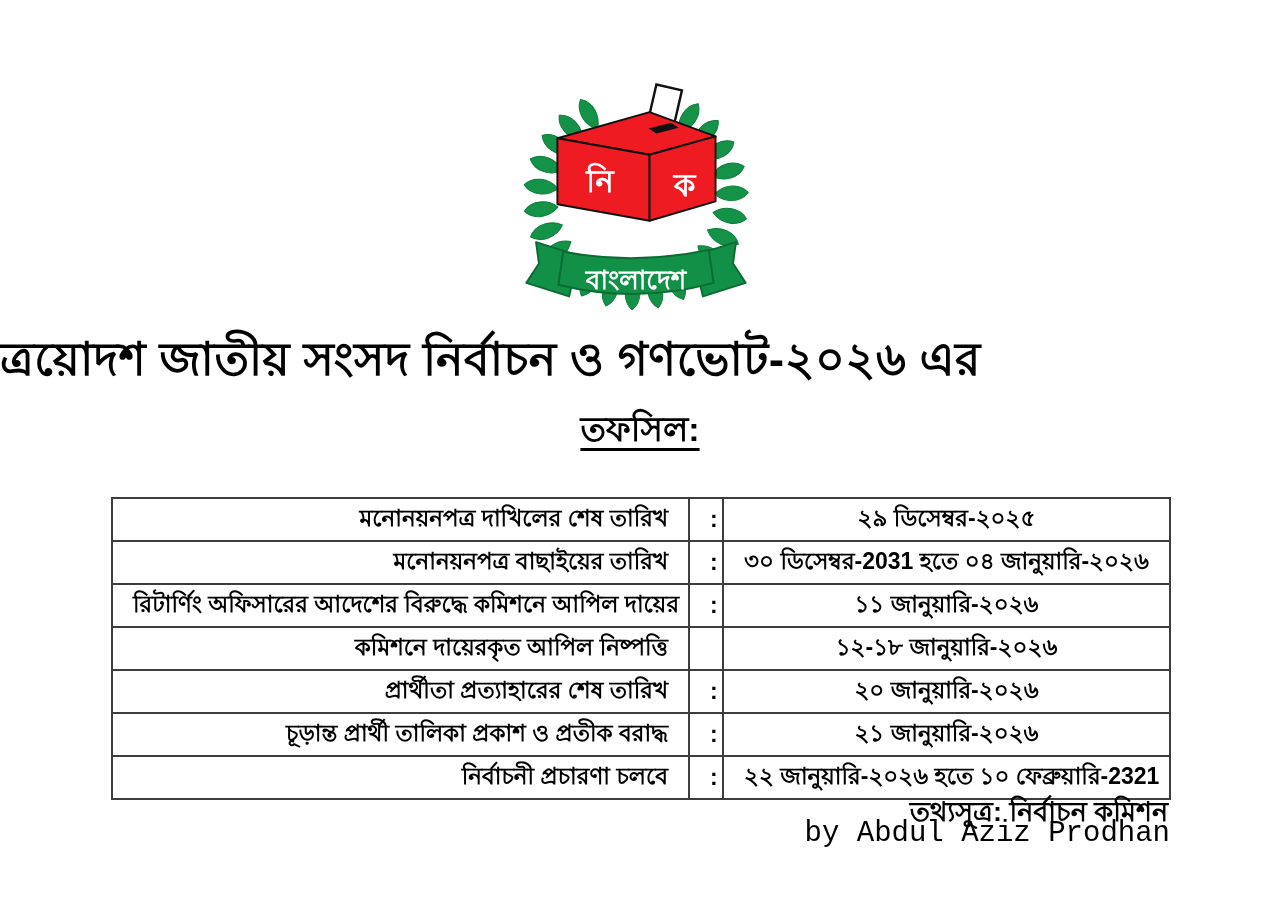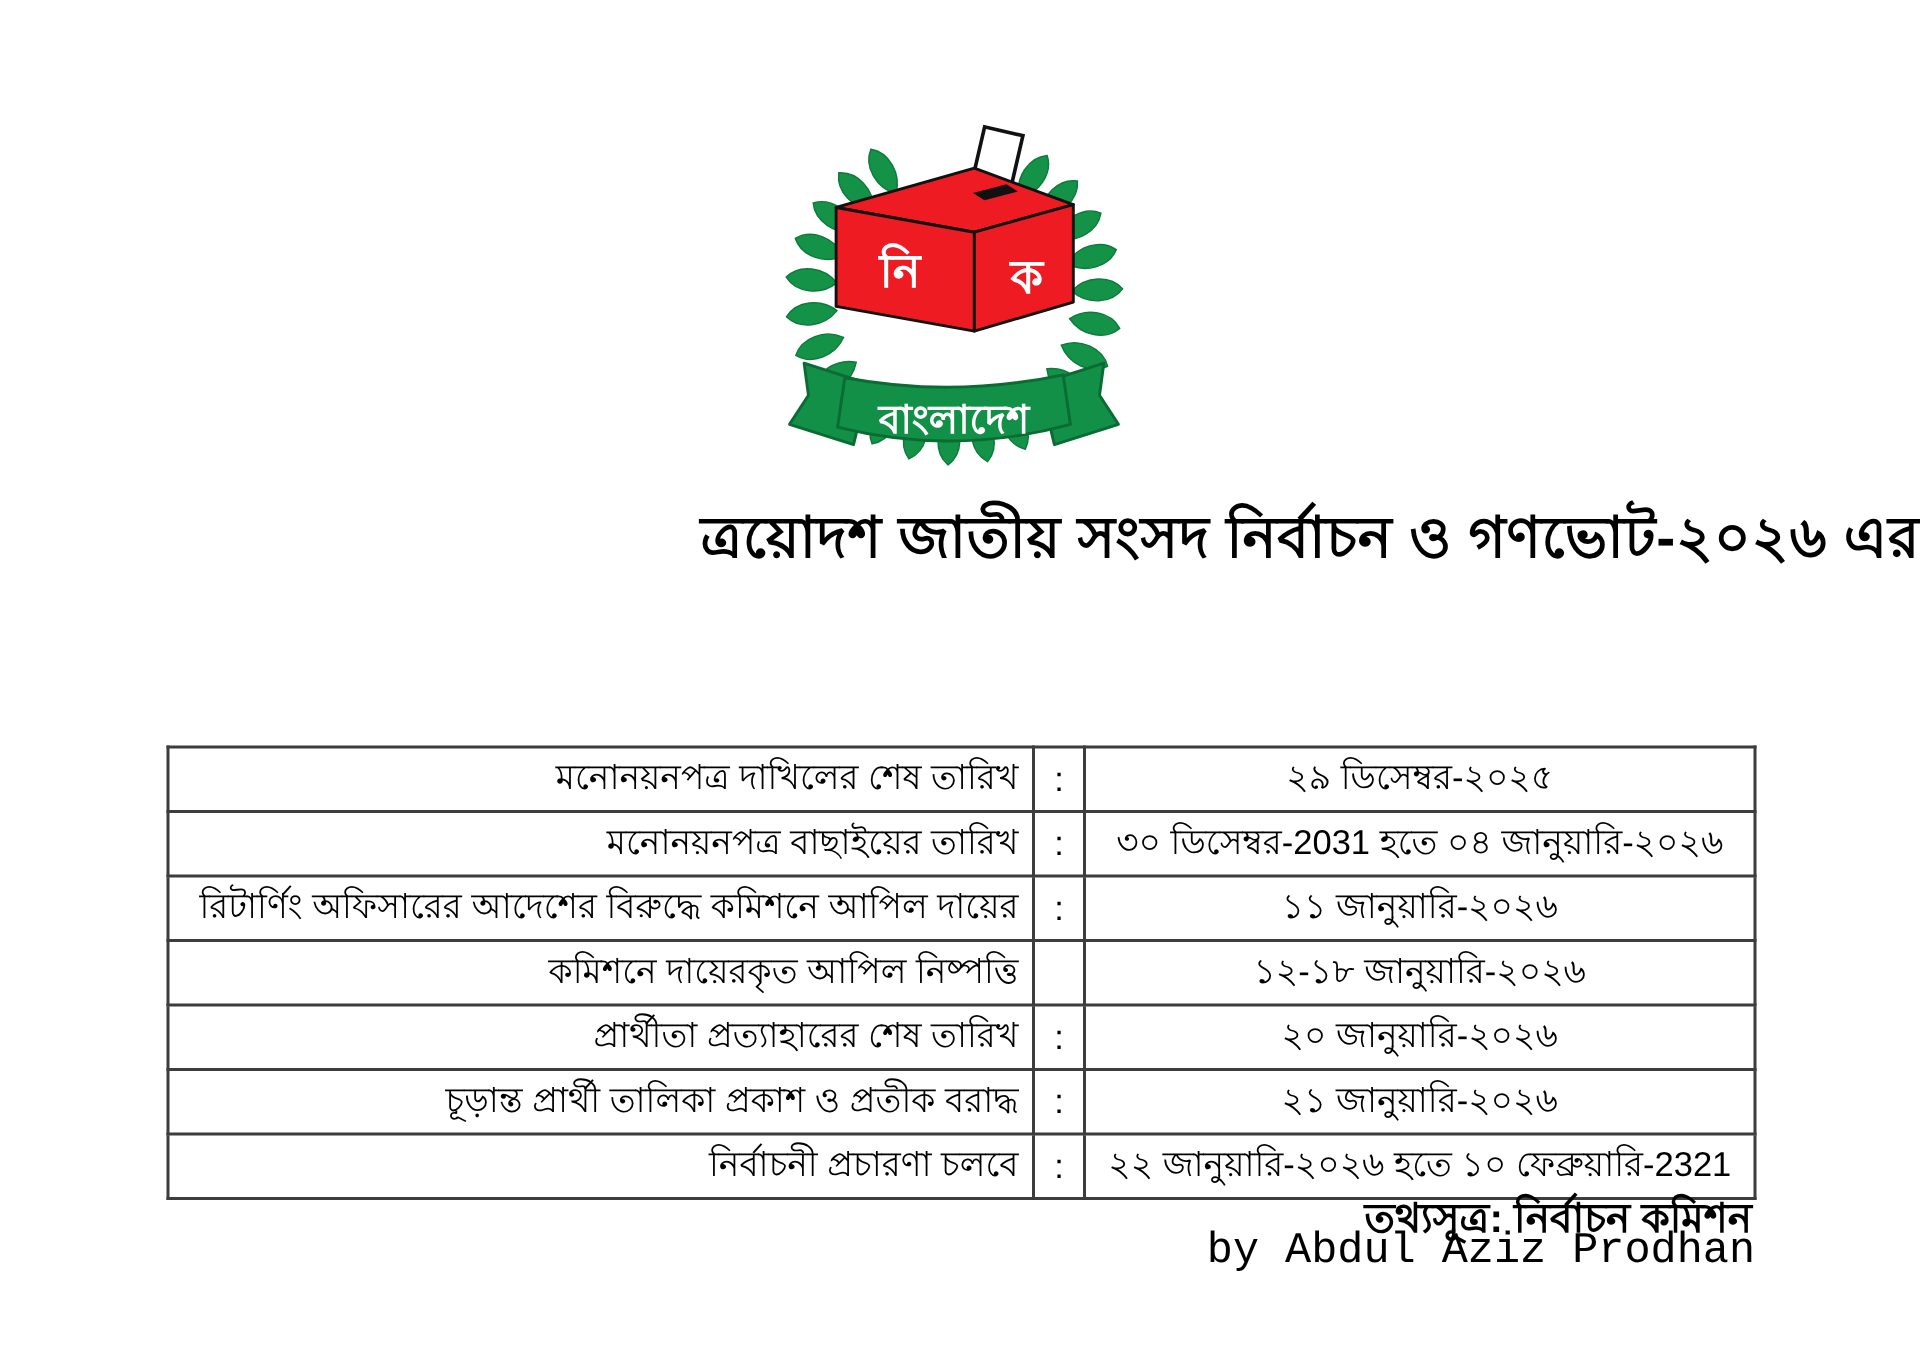--- a/index.html
+++ b/index.html
@@ -10,44 +10,44 @@
     overflow:hidden;
     font-family:"Liberation Sans","DejaVu Sans",sans-serif;
     color:#000;
   }
   .logo{
     position:absolute;left:503px;top:83px;width:265px;height:228px;
   }
   .logo svg{width:100%;height:100%;display:block;}
   .title{
     position:absolute;top:328px;left:0;width:100%;
-    text-align:right;
-    font-size:38px;line-height:62px;font-weight:bold;
+    text-align:left;
+    font-size:46px;line-height:62px;font-weight:bold;
     letter-spacing:.5px;
   }
   .subtitle{
     position:absolute;top:406px;left:0;width:100%;
     text-align:center;
     font-size:34px;line-height:46px;font-weight:bold;
     text-decoration:underline;
     text-decoration-thickness:2.5px;
     text-underline-offset:7px;
   }
   table.sched{
     position:absolute;left:111px;top:497px;
     width:1058px;
     border-collapse:collapse;
     table-layout:fixed;
   }
   table.sched td{
     border:2px solid #3d3d3d;
     height:32px;
     font-size:23px;
-    font-weight:400;
-    padding:1px 9px;
+    font-weight:700;
+    padding:1px 20px;
     vertical-align:middle;
     overflow:hidden;
     white-space:nowrap;
   }
   td.lbl{text-align:right;}
   td.sep{text-align:center;padding:1px 2px;font-weight:bold;}
   td.val{text-align:center;}
   .src-line{
     position:absolute;top:791px;right:112px;
     font-size:27px;font-weight:600;
@@ -112,20 +112,21 @@
       <g stroke="#0a6b33" stroke-width="2" stroke-linejoin="round">
         <polygon points="30,164 74,178 64,220 20,206 33,186" fill="#129047"></polygon>
         <polygon points="236,164 192,178 202,220 246,206 233,186" fill="#129047"></polygon>
         <path d="M58,174 Q133,188 208,172 L213,206 Q133,228 53,208 Z" fill="#129047"></path>
       </g>
       <text x="133" y="212" fill="#ffffff" font-size="27" font-weight="bold" text-anchor="middle">বাংলাদেশ</text>
     </svg>
   </div>
 
   <div class="title">ত্রয়োদশ জাতীয় সংসদ নির্বাচন ও গণভোট-২০২৬ এর</div>
+  <div class="subtitle">তফসিল:</div>
 
   <table class="sched">
     <colgroup>
         <col style="width:577px">
         <col style="width:34px">
         <col style="width:447px">
       </colgroup>
     <tbody>
       <tr>
         <td class="lbl">মনোনয়নপত্র দাখিলের শেষ তারিখ</td>

